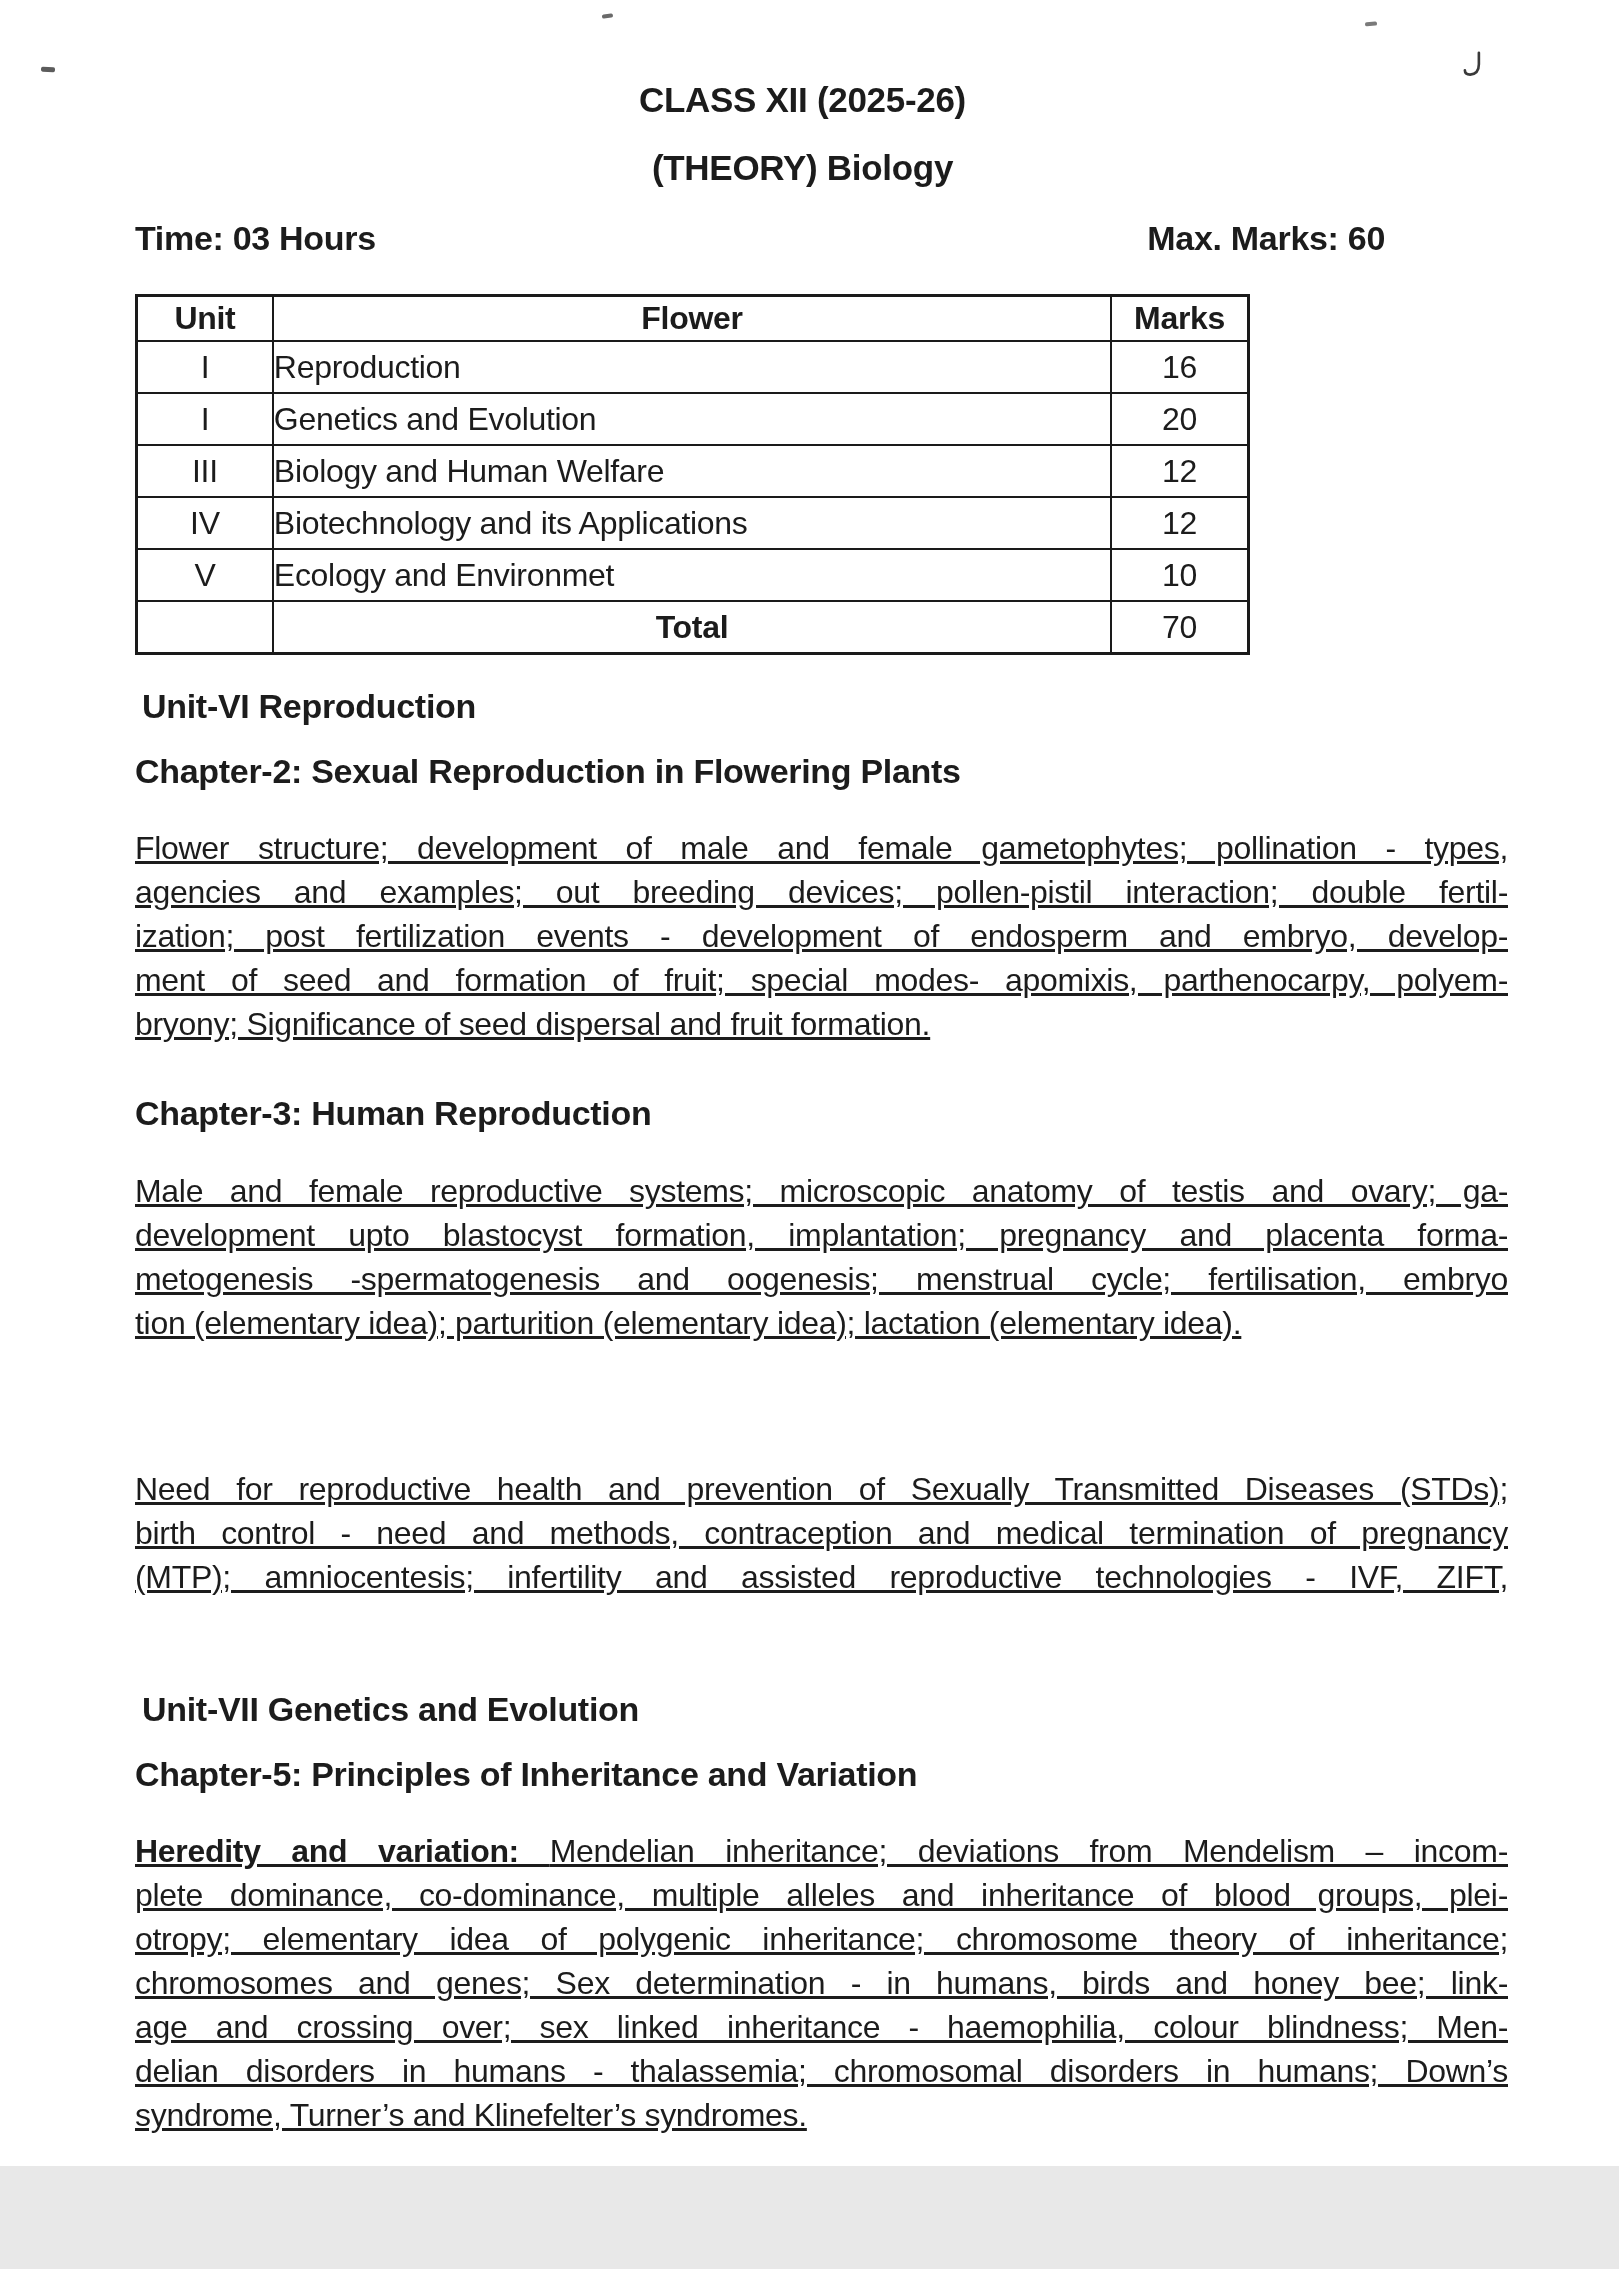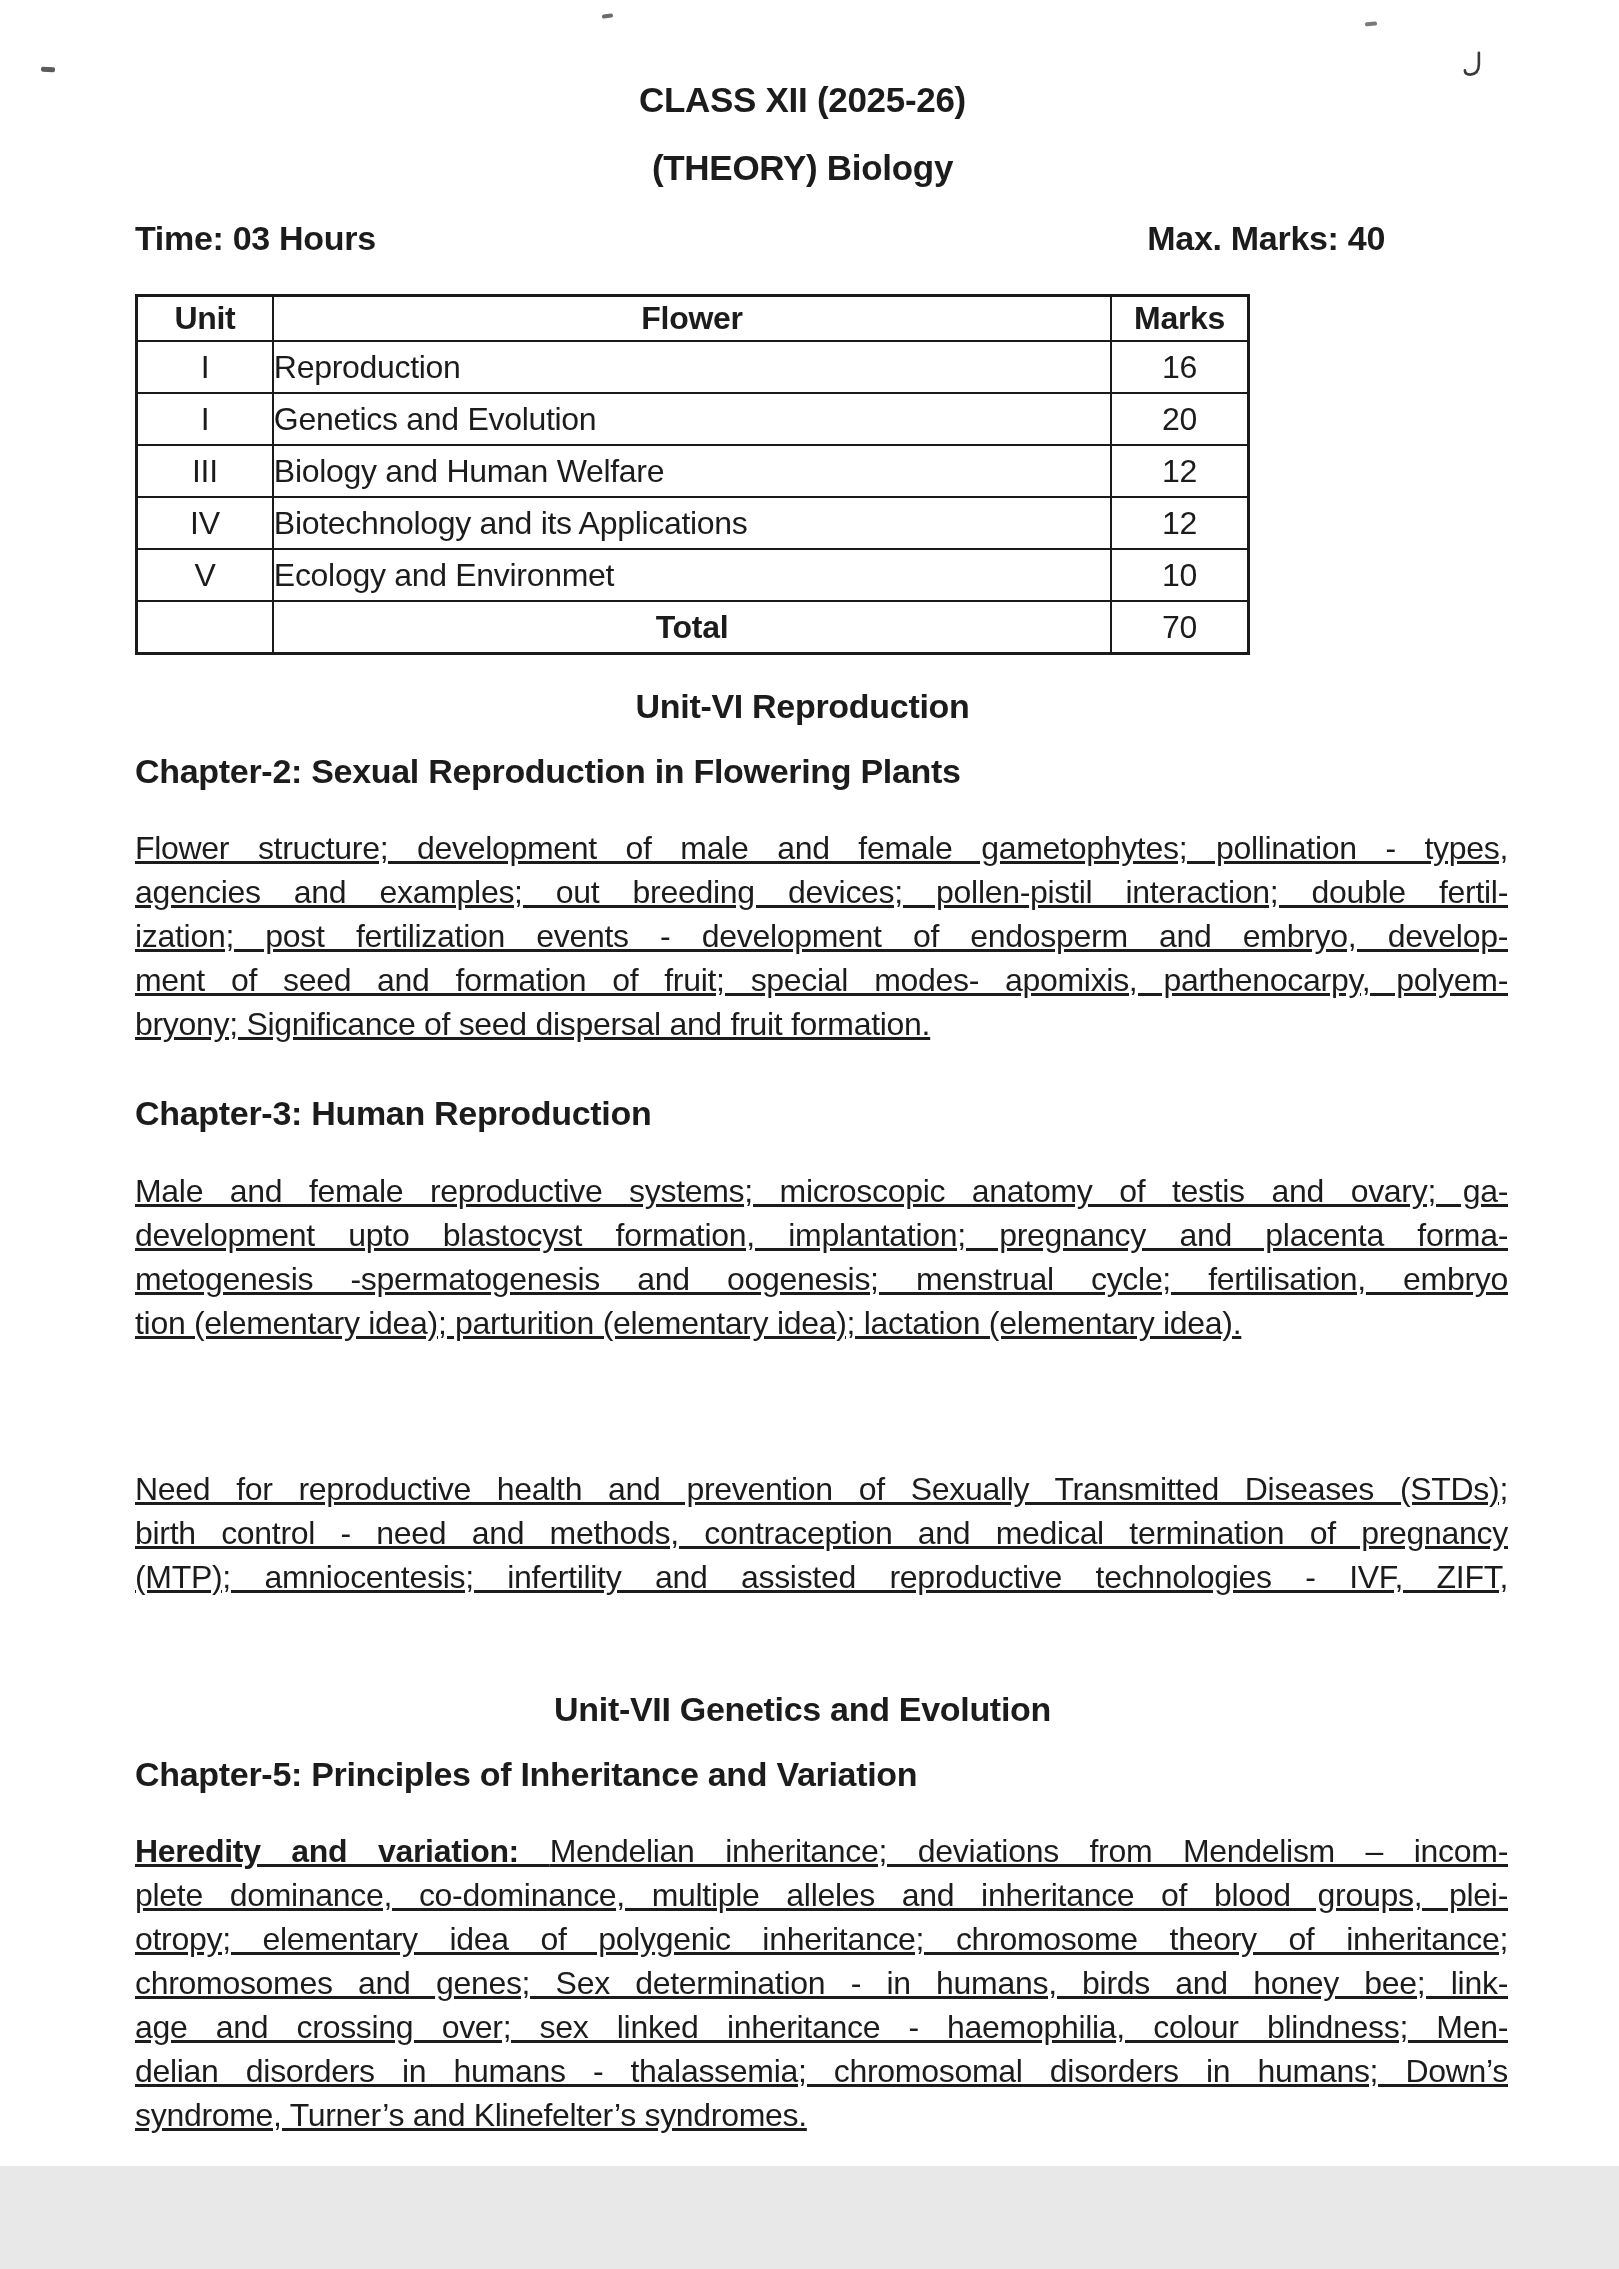--- a/index.html
+++ b/index.html
@@ -41,21 +41,21 @@
   table.marks td{height:50px;}
   .col-unit{width:136px;}
   .col-title{width:836px;}
   .col-marks{width:137px;}
   td.unit-cell, td.marks-cell{text-align:center;}
   td.title-cell{text-align:left;padding-left:14px;}
   td.total-cell{text-align:center;font-weight:bold;}
   .heading{
     font-weight:bold;font-size:34px;line-height:41px;white-space:nowrap;
   }
-  .heading.centered{left:142px;width:1321px;text-align:center;}
+  .heading.centered{left:142px;width:1321px;}
   .heading.lefted{left:135px;}
   .h-unit6{top:686px;}
   .h-ch2{top:751px;}
   .h-ch3{top:1093px;}
   .h-ch4{top:1391px;}
   .h-unit7{top:1689px;}
   .h-ch5{top:1754px;}
   .para{left:135px;width:1373px;}
   .p1{top:826px;}
   .p2{top:1169px;}
@@ -102,21 +102,21 @@
       <path d="M18 2 V15 Q18 26 8 27 Q2 27 2 22" fill="none" stroke="#3a3a3a" stroke-width="3" stroke-linecap="round"></path>
     </svg>
   </div>
   <div class="abs artifact a4"></div>
 
   <div class="abs doc-title t1">CLASS XII (2025-26)</div>
   <div class="abs doc-title t2">(THEORY) Biology</div>
 
   <div class="abs meta-row">
     <span>Time: 03 Hours</span>
-    <span>Max. Marks: 40</span>
+    <span>Max. Marks: 60</span>
   </div>
 
   <table class="marks">
     <colgroup>
         <col class="col-unit">
         <col class="col-title">
         <col class="col-marks">
       </colgroup>
     <tbody>
         <tr>

